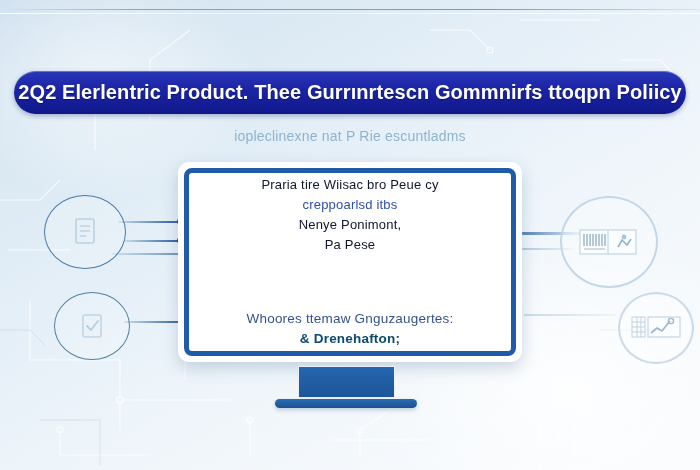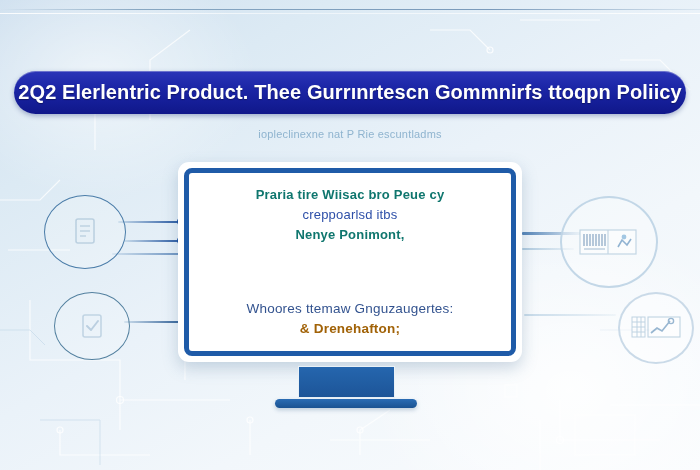--- a/index.html
+++ b/index.html
@@ -69,21 +69,21 @@
     text-shadow: 0 1px 1px rgba(0,0,0,.35);
   }
 
   
   .subtitle {
     position: absolute;
     left: 0; top: 128px;
     width: 700px;
     text-align: center;
     color: #8fb4cf;
-    font-size: 11px;
+    font-size: 14px;
     letter-spacing: .2px;
   }
 
   
   .monitor {
     position: absolute;
     left: 178px; top: 162px;
     width: 344px; height: 200px;
     background: #ffffff;
     border-radius: 11px;
@@ -100,30 +100,30 @@
     display: flex;
     flex-direction: column;
     align-items: center;
     justify-content: center;
   }
   .screen-lines {
     width: 100%;
     text-align: center;
   }
   .sl {
-    color: #0f766e;
+    color: #0f172a;
     font-size: 13px;
     line-height: 20px;
-    font-weight: bold;
+    font-weight: normal;
     letter-spacing: .2px;
   }
   .sl.reg { font-weight: normal; color: #2d4fa8; }
   .sl-gap { height: 14px; }
   .sl.q1 { color: #33538f; font-weight: normal; font-size: 13.5px; margin-top: 40px; }
-  .sl.q2 { color: #a16207; font-weight: bold; font-size: 13.5px; }
+  .sl.q2 { color: #0c4a6e; font-weight: bold; font-size: 13.5px; }
 
   .mon-neck {
     position: absolute;
     left: 298px; top: 366px;
     width: 95px; height: 30px;
     background: linear-gradient(180deg, #2566ae 0%, #1d5598 100%);
     border: 1px solid #e9f1f7;
   }
   .mon-base {
     position: absolute;
@@ -316,20 +316,21 @@
   </div>
 
   <div class="subtitle">iopleclinexne nat P Rie escuntladms</div>
 
   <div class="monitor">
     <div class="monitor-bezel">
       <div class="screen-lines">
         <div class="sl">Praria tire Wiisac bro Peue cy</div>
         <div class="sl reg">creppoarlsd itbs</div>
         <div class="sl">Nenye Ponimont,</div>
+        <div class="sl">Pa Pese</div>
         <div class="sl-gap"></div>
         <div class="sl q1">Whoores ttemaw Gnguzaugertes:</div>
         <div class="sl q2">&amp; Drenehafton;</div>
       </div>
     </div>
   </div>
   <div class="mon-neck"></div>
   <div class="mon-base"></div>
 
 </div>

